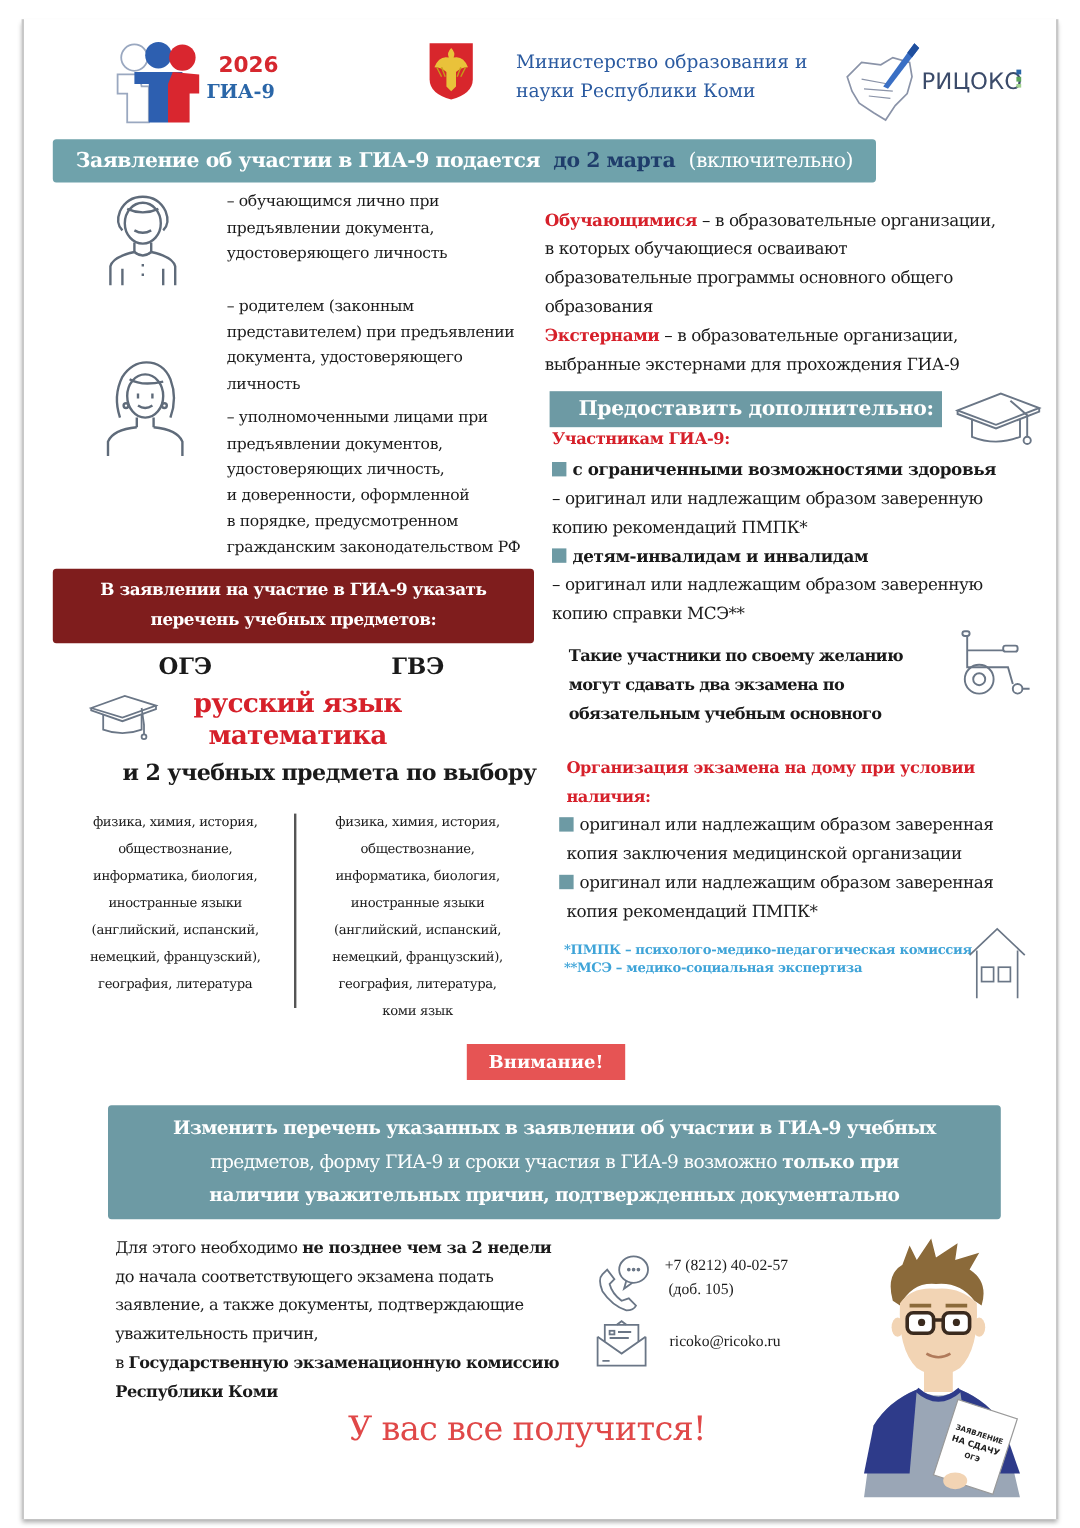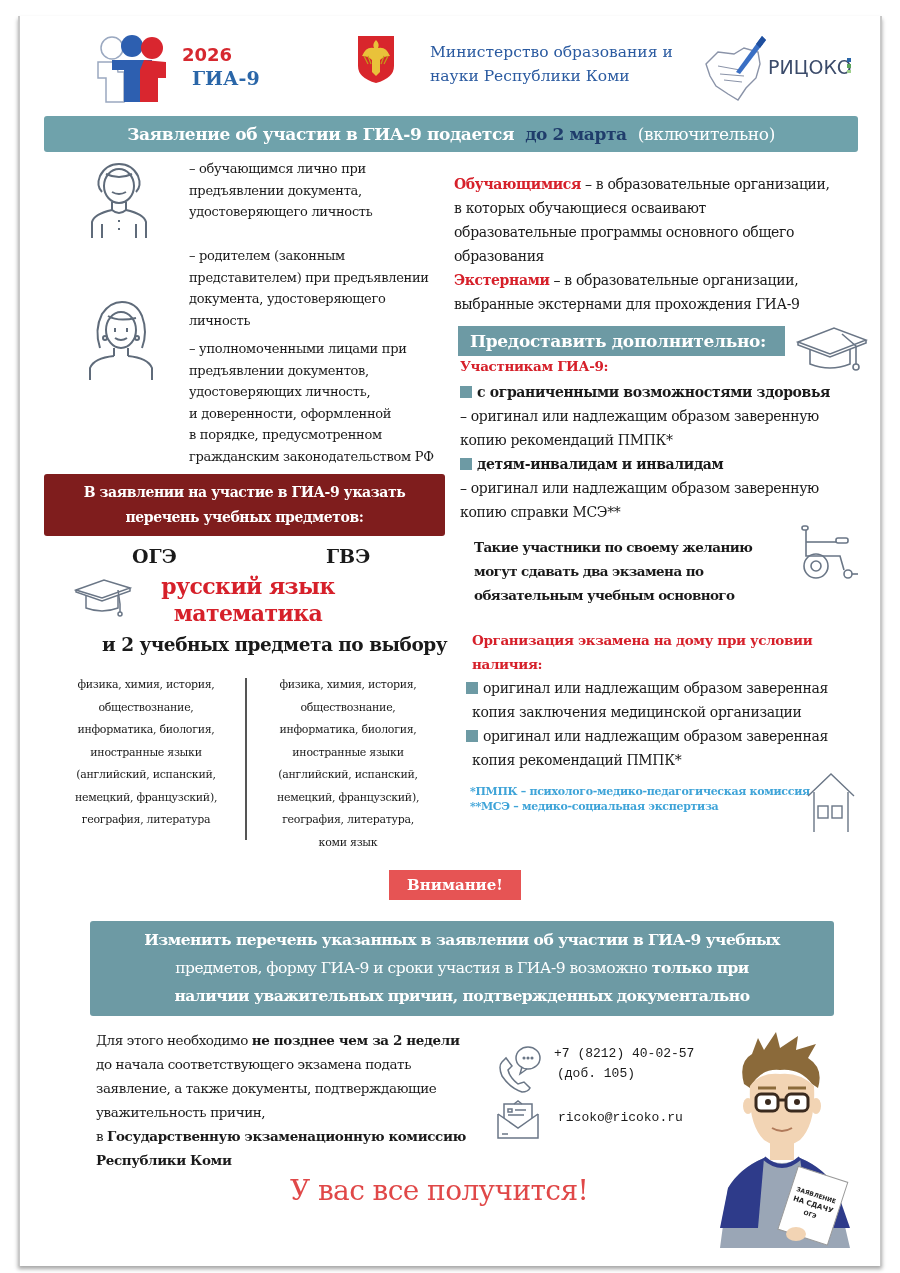--- a/index.html
+++ b/index.html
@@ -9,41 +9,41 @@
   .page {
     position: absolute; left: 18px; top: 16px; width: 864px; height: 1250px;
     background: #fff; border-left: 2px solid #c8c8c8; border-right: 2px solid #c8c8c8;
     box-shadow: 0 3px 4px rgba(0,0,0,0.35);
   }
   .abs { position: absolute; }
 
   
   .gia-logo { left: 94px; top: 32px; width: 76px; height: 72px; }
   .gia-year { left: 182px; top: 44px; font-size: 18px; font-weight: bold; color: #d6282f; font-family: "DejaVu Sans", sans-serif; text-align: right; }
-  .gia-name { left: 192px; top: 67px; font-size: 19px; font-weight: bold; color: #2a66a8; font-family: "DejaVu Serif", serif; }
+  .gia-name { left: 172px; top: 67px; font-size: 16px; font-weight: bold; color: #2a66a8; font-family: "DejaVu Serif", serif; }
   .coat { left: 356px; top: 34px; width: 40px; height: 50px; }
   .ministry { left: 430px; top: 40px; font-size: 15.5px; line-height: 24px; color: #2a5aa0; font-family: "DejaVu Serif", serif; }
   .ricoko-logo { left: 700px; top: 30px; width: 160px; height: 72px; }
 
   .banner-top {
-    left: 44px; top: 116px; width: 814px; height: 36px; background: #6fa2ab; border-radius: 3px;
+    left: 44px; top: 116px; width: 686px; height: 36px; background: #6fa2ab; border-radius: 3px;
     color: #fff; font-size: 17px; font-weight: bold; line-height: 36px; text-align: center; font-family: "DejaVu Serif", serif;
     letter-spacing: -0.4px; white-space: nowrap;
   }
   .banner-top .deadline { color: #1f3d6b; }
 
   .person-icon { width: 66px; height: 80px; }
   .left-text { font-size: 13px; line-height: 21.5px; font-family: "DejaVu Serif", serif; letter-spacing: -0.3px; margin-left: 17px; }
 
   .right-text { font-size: 14px; line-height: 24px; font-family: "DejaVu Serif", serif; letter-spacing: -0.35px; }
   .red { color: #d6202a; font-weight: bold; }
 
   .sub-banner {
     left: 458px; top: 326px; width: 327px; height: 30px; background: #6d9aa4;
-    color: #fff; font-size: 17px; font-weight: bold; line-height: 30px; padding-left: 12px; font-family: "DejaVu Serif", serif;
+    color: #fff; font-size: 17px; font-weight: bold; line-height: 30px; padding-left: 24px; font-family: "DejaVu Serif", serif;
     letter-spacing: -0.3px; white-space: nowrap;
   }
 
   .sq { display: inline-block; width: 12px; height: 12px; background: #6d9aa4; margin-right: 5px; vertical-align: -1px; }
 
   .subjects-banner {
     left: 44px; top: 474px; width: 401px; height: 62px; background: #7f1d1d; border-radius: 3px;
     color: #fff; font-size: 14px; font-weight: bold; line-height: 25px; text-align: center; padding-top: 6px; font-family: "DejaVu Serif", serif;
     letter-spacing: -0.4px;
   }
@@ -58,21 +58,21 @@
   .attention {
     left: 389px; top: 870px; width: 132px; height: 30px; background: #e65454;
     color: #fff; font-size: 15px; font-weight: bold; line-height: 30px; text-align: center; font-family: "DejaVu Serif", serif;
   }
   .change-banner {
     left: 90px; top: 921px; width: 744px; height: 95px; background: #6d9aa4; border-radius: 3px;
     color: #fff; font-size: 15.5px; line-height: 28px; text-align: center; padding-top: 5px; font-family: "DejaVu Serif", serif;
     letter-spacing: -0.5px; font-weight: bold;
   }
   .bottom-text { left: 96px; top: 1028px; font-size: 13.5px; line-height: 24px; font-family: "DejaVu Serif", serif; letter-spacing: -0.4px; white-space: nowrap; }
-  .contact { font-size: 13px; line-height: 20px; font-family: Liberation Mono, monospace; }
+  .contact { font-size: 13px; line-height: 20px; font-family: Liberation Serif, serif; }
   .slogan { left: 290px; top: 1174px; font-size: 28px; color: #e04848; font-family: "DejaVu Serif", serif; letter-spacing: -0.6px; }
   .student { left: 700px; top: 1028px; width: 170px; height: 220px; }
 </style>
 </head>
 <body>
 
 <div class="page"></div>
 
 <svg class="abs gia-logo" viewBox="0 0 76 72">
   <path d="M4 30 L22 30 L24 40 L30 40 L30 70 L12 70 L12 46 L4 46 Z" fill="#fff" stroke="#9aa8c0" stroke-width="1.5"></path>

